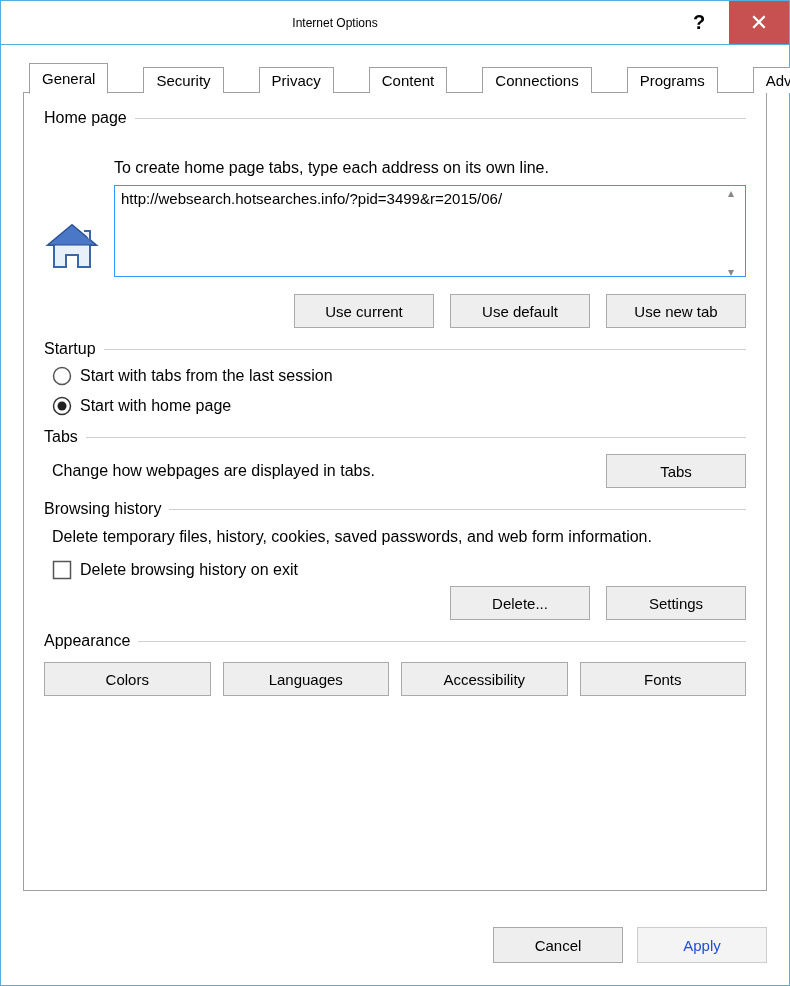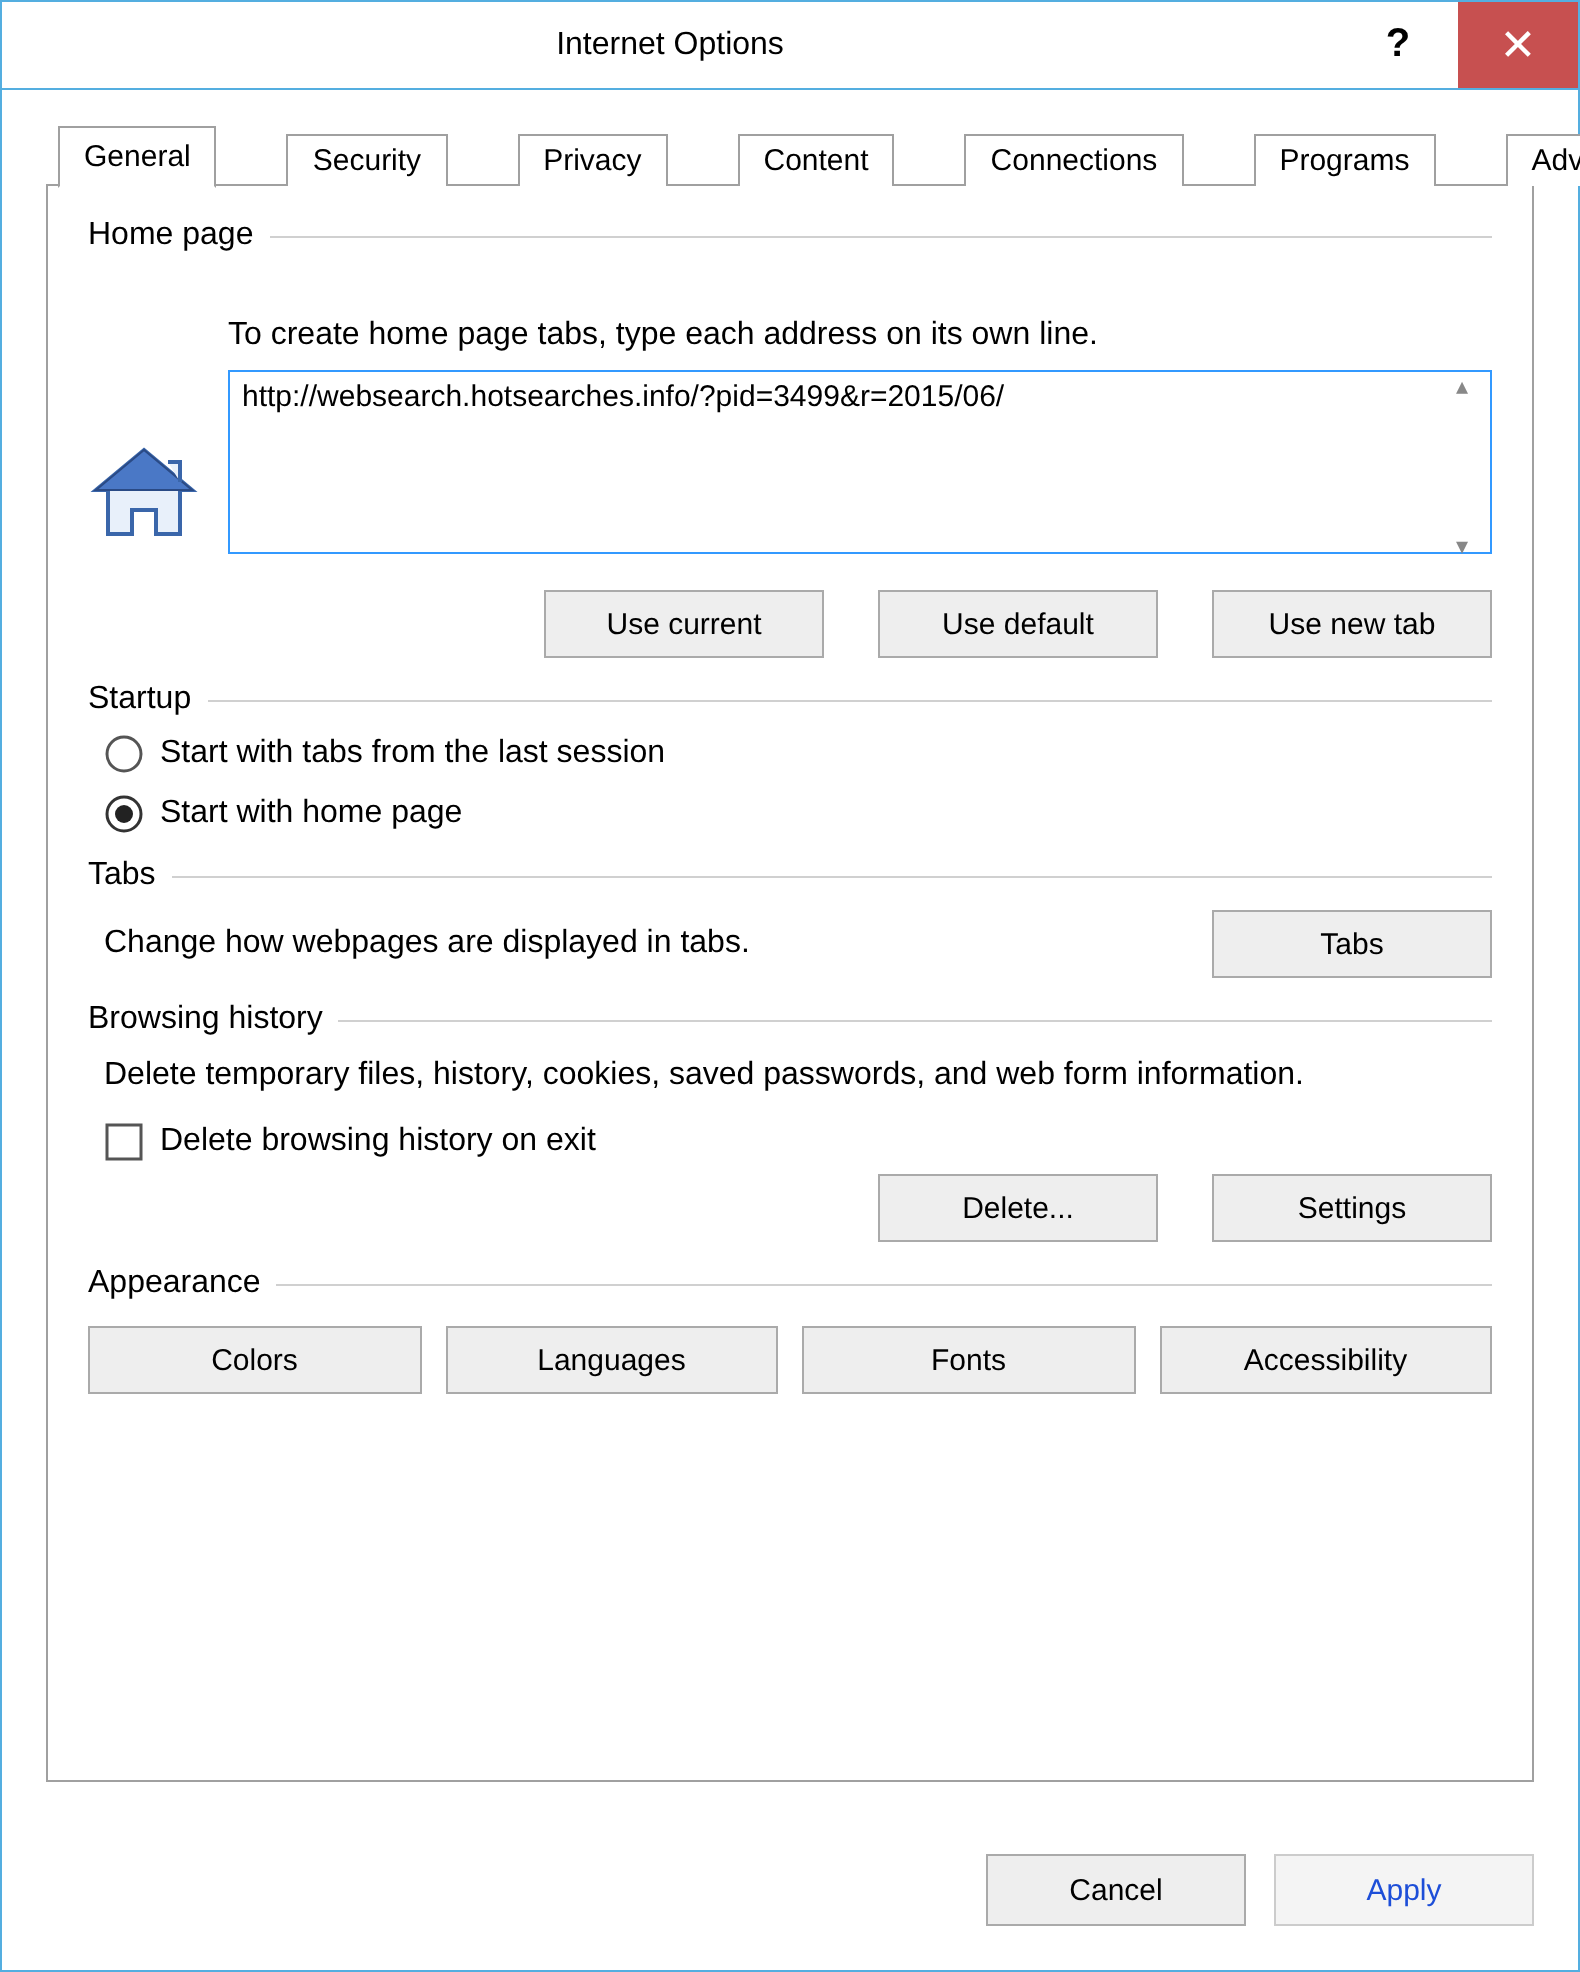--- a/index.html
+++ b/index.html
@@ -26,21 +26,21 @@
     height: 44px;
     background: #fff;
     border-bottom: 1px solid #54aee0;
     display: flex;
     align-items: center;
     position: relative;
   }
   .titlebar .title {
     flex: 1;
     text-align: center;
-    font-size: 16px;
+    font-size: 12px;
     color: #000;
   }
   .titlebar .controls {
     display: flex;
     height: 100%;
   }
   .titlebar .ctl {
     width: 60px;
     height: 100%;
     display: flex;
@@ -140,21 +140,21 @@
     right: 2px; top: 2px; bottom: 2px;
     width: 16px;
     display: flex;
     flex-direction: column;
     justify-content: space-between;
     color: #888;
     font-size: 12px;
   }
   .home-buttons, .hist-buttons {
     display: flex;
-    gap: 27px;
+    gap: 16px;
     justify-content: flex-end;
     margin-top: 6px;
   }
   button.win {
     min-width: 140px;
     height: 34px;
     background: #eeeeee;
     border: 1px solid #aaaaaa;
     font-family: inherit;
     font-size: 15px;
@@ -333,22 +333,22 @@
       </div>
 
       <div class="group">
         <div class="group-header">
           <div class="group-label">Appearance</div>
           <div class="group-line"></div>
         </div>
         <div class="appearance-buttons">
           <button class="win">Colors</button>
           <button class="win">Languages</button>
+          <button class="win">Accessibility</button>
           <button class="win">Fonts</button>
-          <button class="win">Accessibility</button>
         </div>
       </div>
 
     </div>
   </div>
 
   <div class="footer">
     <button class="win">Cancel</button>
     <button class="win" disabled="">Apply</button>
   </div>

